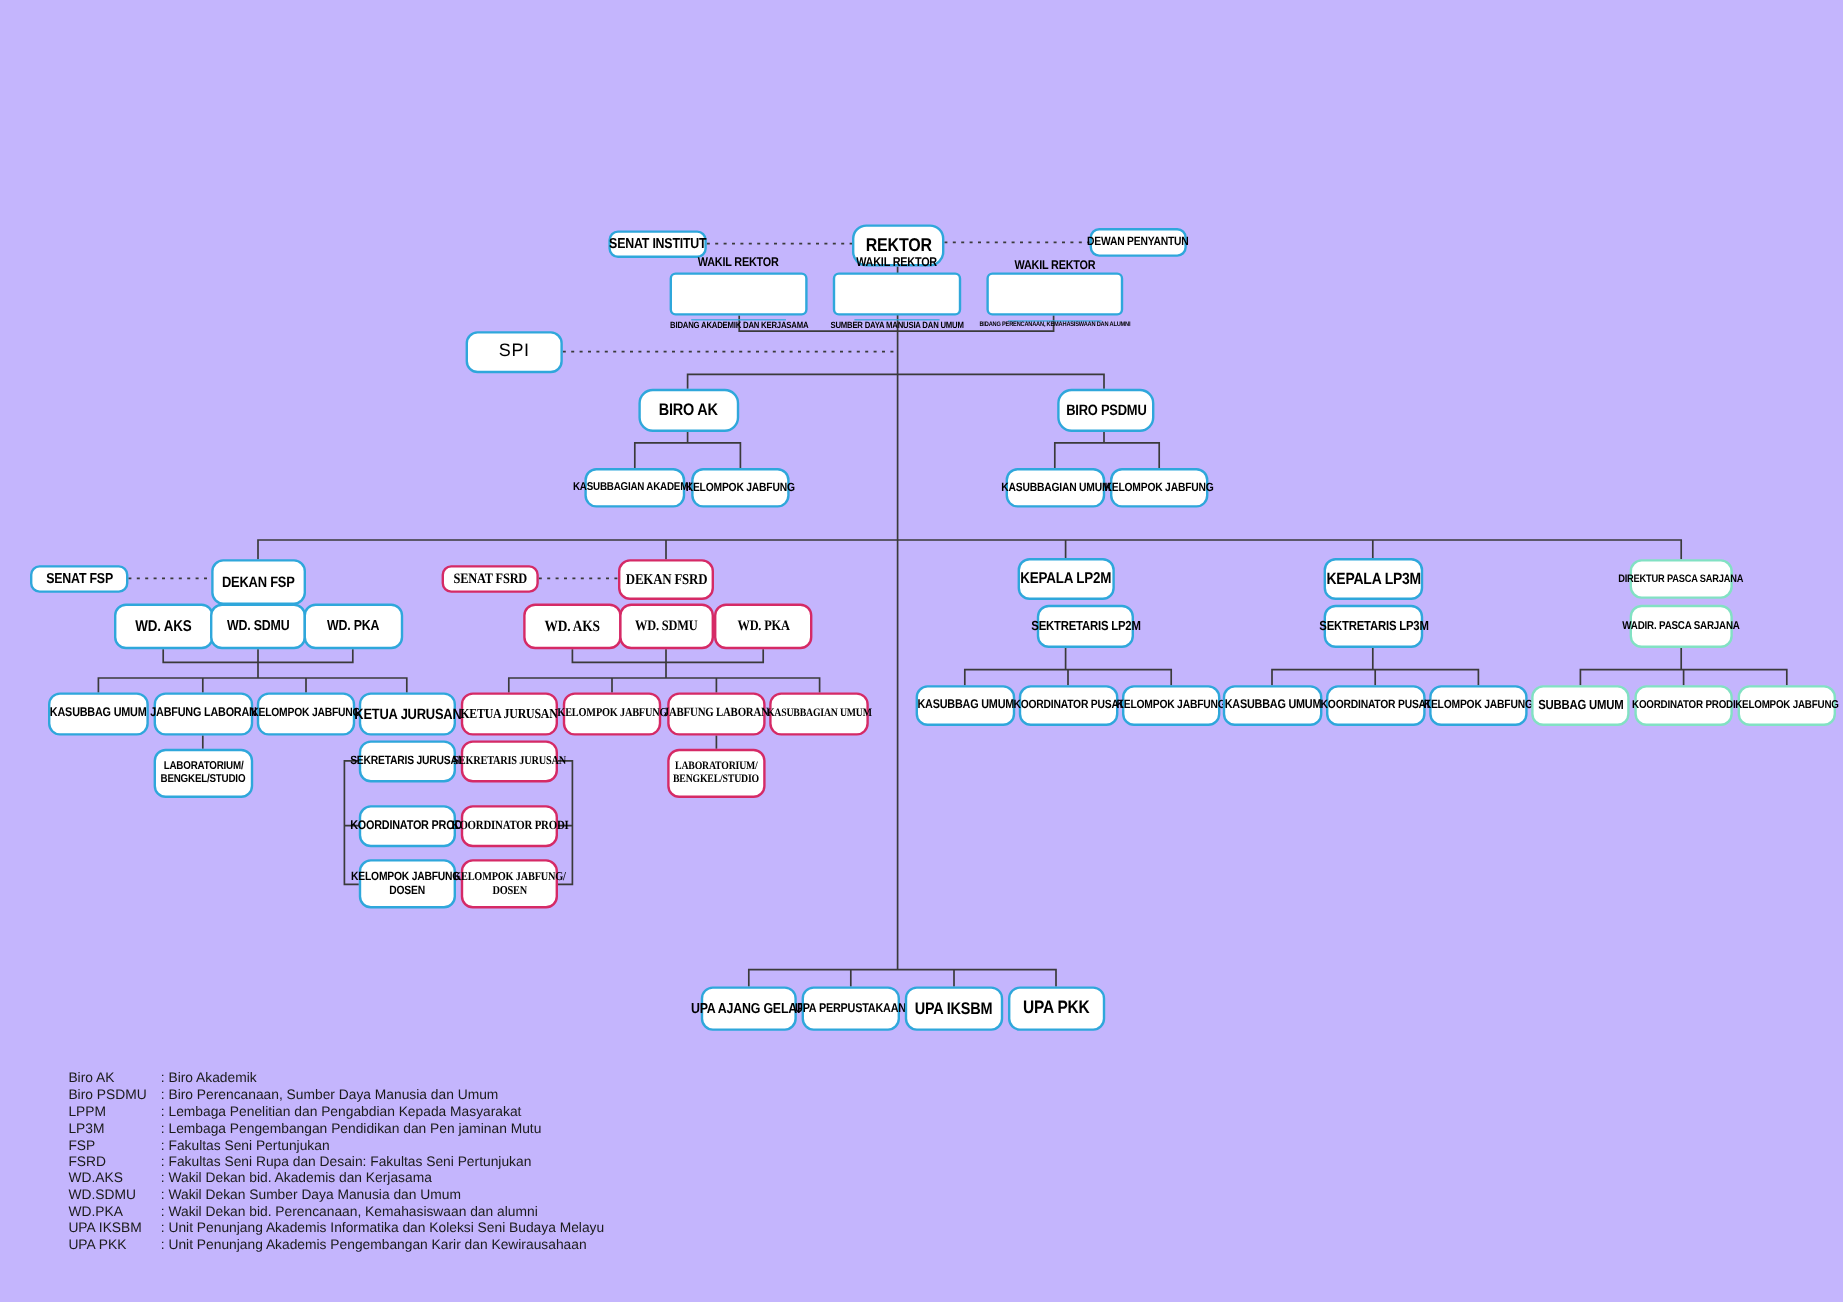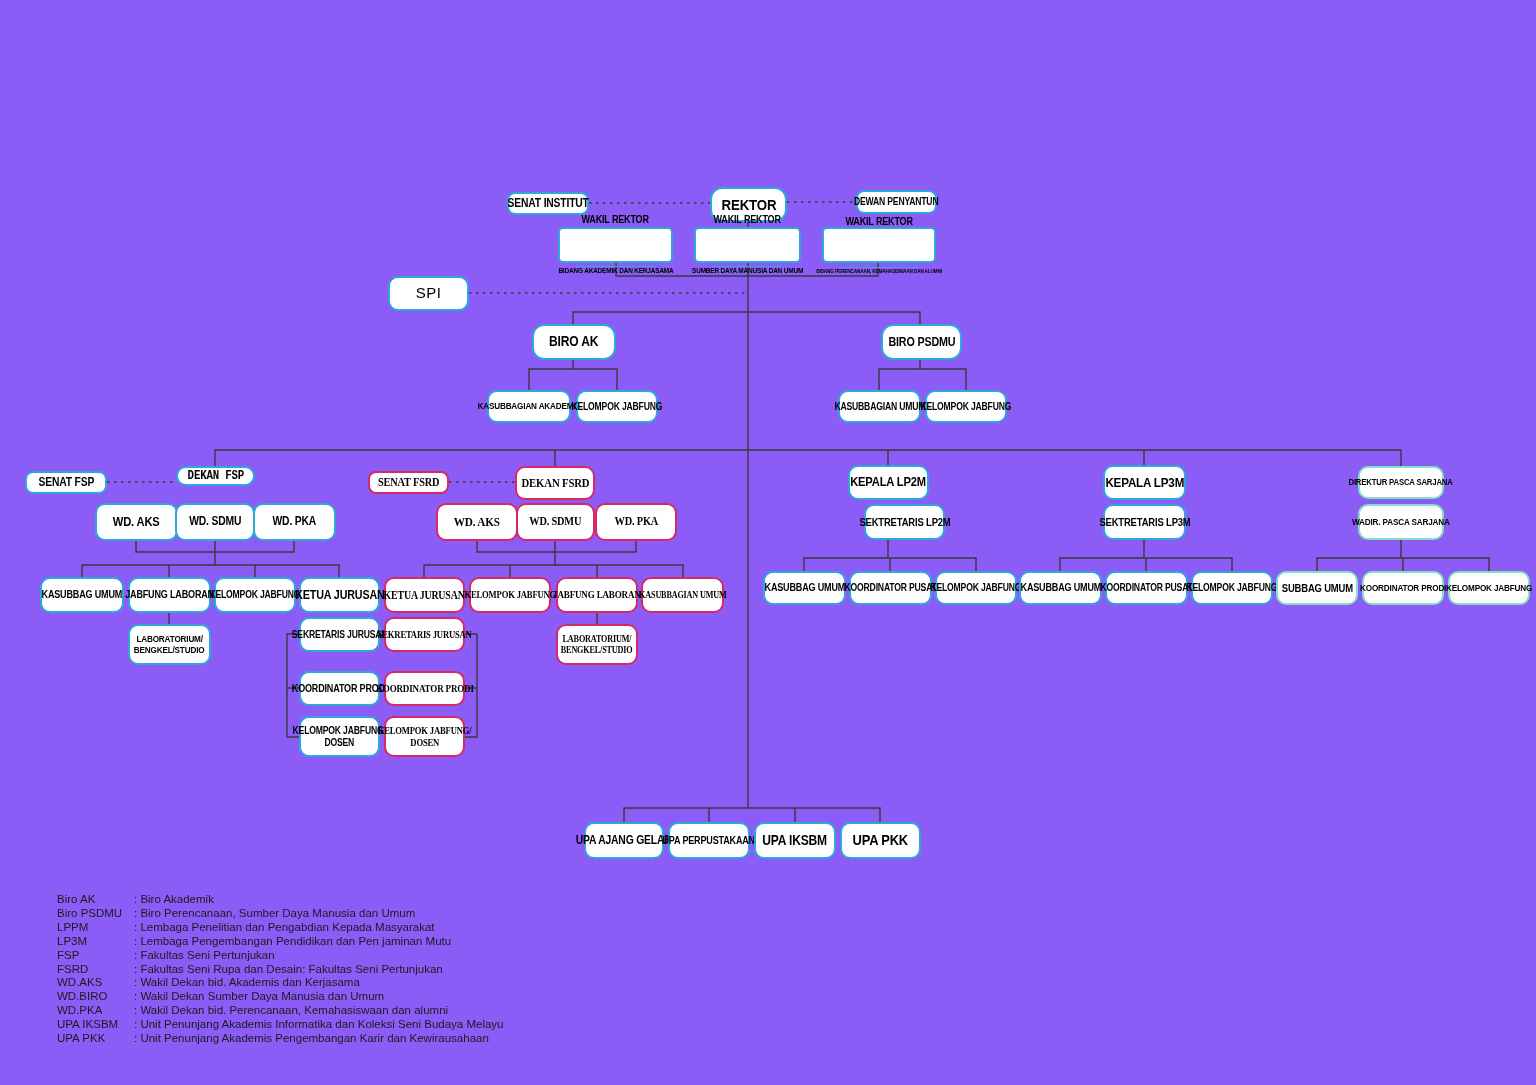--- a/index.html
+++ b/index.html
@@ -1,17 +1,17 @@
 <!DOCTYPE html>
 <html style="--blue: #2FA7DB; --red: #D52A66; --mint: #82E1C3; --line: #3a3a3a; --text: #000000;"><head>
 <meta charset="utf-8">
 <style>
   :root { --blue:#2FA7DB; --red:#D52A66; --mint:#82E1C3; --line:#3a3a3a; --text:#000000; }
   html,body { margin:0; padding:0; background:#fff; }
-  #canvas { position:relative; width:1536px; height:1085px; background:#8b5cf6;
+  #canvas { position:relative; width:1536px; height:1085px; background:#c4b5fd;
             font-family:"Liberation Sans", sans-serif; overflow:hidden; }
   #wires { position:absolute; left:0; top:0; width:1536px; height:1085px; pointer-events:none; }
   #wires path { fill:none; stroke:var(--line); stroke-width:1.4; }
   #wires path.dot { stroke-dasharray:2.5 4.5; }
   .box { position:absolute; box-sizing:border-box; background:#fff; border:2px solid var(--blue);
          border-radius:10px; display:flex; flex-direction:column; align-items:center; justify-content:center;
          text-align:center; font-weight:700; color:var(--text); line-height:1.12; font-size:10px; }
   .box.red  { border-color:var(--red);font-family:Liberation Serif, serif; }
   .box.mint { border-color:var(--mint); }
   .box.pill { border-radius:8px; }
@@ -50,21 +50,21 @@
     <path d="M1401 540 V558 M1317 571 V558 H1489 V571 M1403 558 V571"></path>
     <path d="M624 822 V808 H880 V822 M709 808 V822 M795 808 V822"></path>
   </svg>
 
   <div class="box pill" style="left:507px;top:192px;width:82px;height:23px;font-size:12px;">
       <span class="lbl">SENAT INSTITUT</span>
     </div>
   <div class="box" style="left:710px;top:187px;width:77px;height:35px;font-size:15.5px;border-radius:12px;">
       <span class="lbl">REKTOR</span>
     </div>
-  <div class="box pill" style="left:856px;top:190px;width:81px;height:24px;font-size:10px;">
+  <div class="box pill" style="left:908px;top:190px;width:81px;height:24px;font-size:10px;">
       <span class="lbl">DEWAN PENYANTUN</span>
     </div>
 
   <div class="box wr" style="left:558px;top:227px;width:115px;height:36px;">
     <div class="wr-title">
         <span class="lbl">WAKIL REKTOR</span>
       </div>
     <div class="wr-sub" style="font-size:7.5px;">
         <span class="lbl">BIDANG AKADEMIK DAN KERJASAMA</span>
       </div>
@@ -105,21 +105,21 @@
   <div class="box" style="left:838px;top:390px;width:83px;height:33px;font-size:10px;">
       <span class="lbl">KASUBBAGIAN UMUM</span>
     </div>
   <div class="box" style="left:925px;top:390px;width:82px;height:33px;font-size:10px;">
       <span class="lbl">KELOMPOK JABFUNG</span>
     </div>
 
   <div class="box pill" style="left:25px;top:471px;width:82px;height:23px;font-size:12px;">
       <span class="lbl">SENAT FSP</span>
     </div>
-  <div class="box" style="left:176px;top:466px;width:79px;height:20px;font-size:12.5px;font-family:Liberation Mono, monospace;">
+  <div class="box" style="left:176px;top:466px;width:79px;height:38px;font-size:12.5px;">
       <span class="lbl">DEKAN FSP</span>
     </div>
   <div class="box" style="left:95px;top:503px;width:83px;height:38px;font-size:13px;">
       <span class="lbl">WD. AKS</span>
     </div>
   <div class="box" style="left:175px;top:503px;width:80px;height:38px;font-size:12px;">
       <span class="lbl">WD. SDMU</span>
     </div>
   <div class="box" style="left:253px;top:503px;width:83px;height:38px;font-size:12px;">
       <span class="lbl">WD. PKA</span>
@@ -277,21 +277,21 @@
       </div>
     <div class="legend-row">
         <span class="legend-abbr">FSRD</span>
         <span>: Fakultas Seni Rupa dan Desain: Fakultas Seni Pertunjukan</span>
       </div>
     <div class="legend-row">
         <span class="legend-abbr">WD.AKS</span>
         <span>: Wakil Dekan bid. Akademis dan Kerjasama</span>
       </div>
     <div class="legend-row">
-        <span class="legend-abbr">WD.BIRO</span>
+        <span class="legend-abbr">WD.SDMU</span>
         <span>: Wakil Dekan Sumber Daya Manusia dan Umum</span>
       </div>
     <div class="legend-row">
         <span class="legend-abbr">WD.PKA</span>
         <span>: Wakil Dekan bid. Perencanaan, Kemahasiswaan dan alumni</span>
       </div>
     <div class="legend-row">
         <span class="legend-abbr">UPA IKSBM</span>
         <span>: Unit Penunjang Akademis Informatika dan Koleksi Seni Budaya Melayu</span>
       </div>

